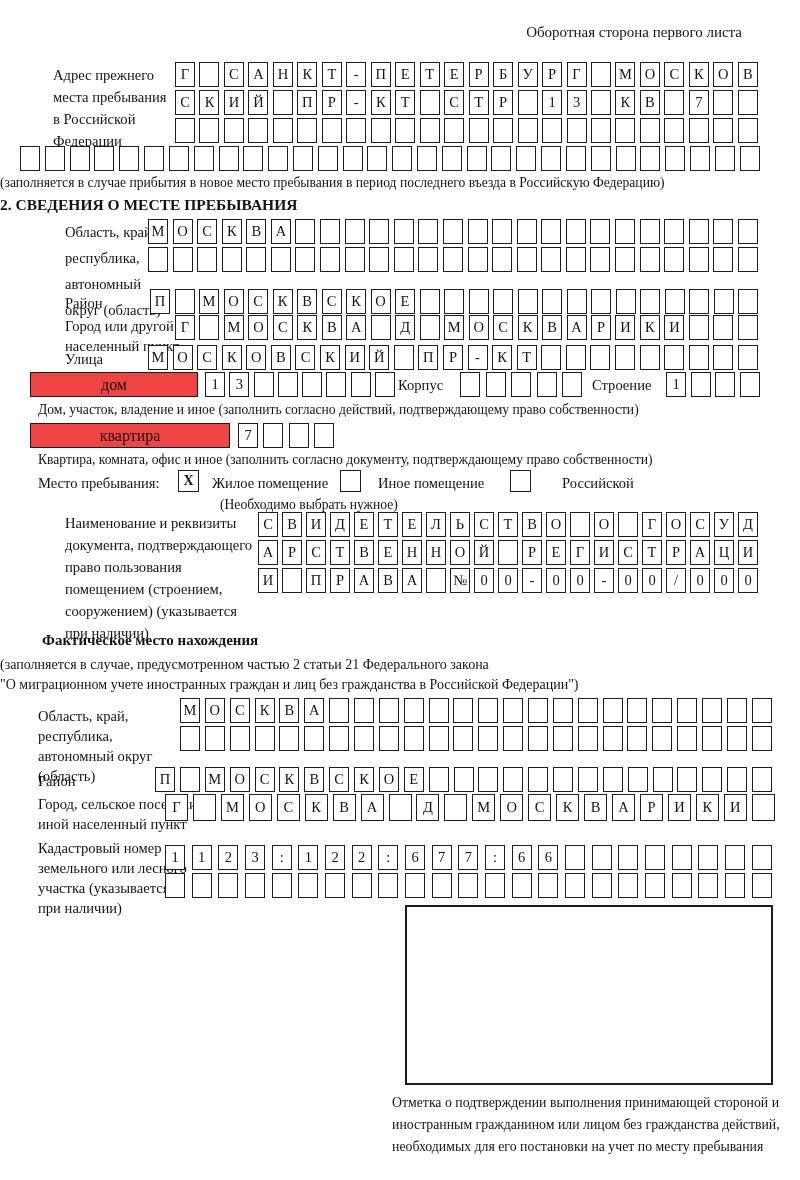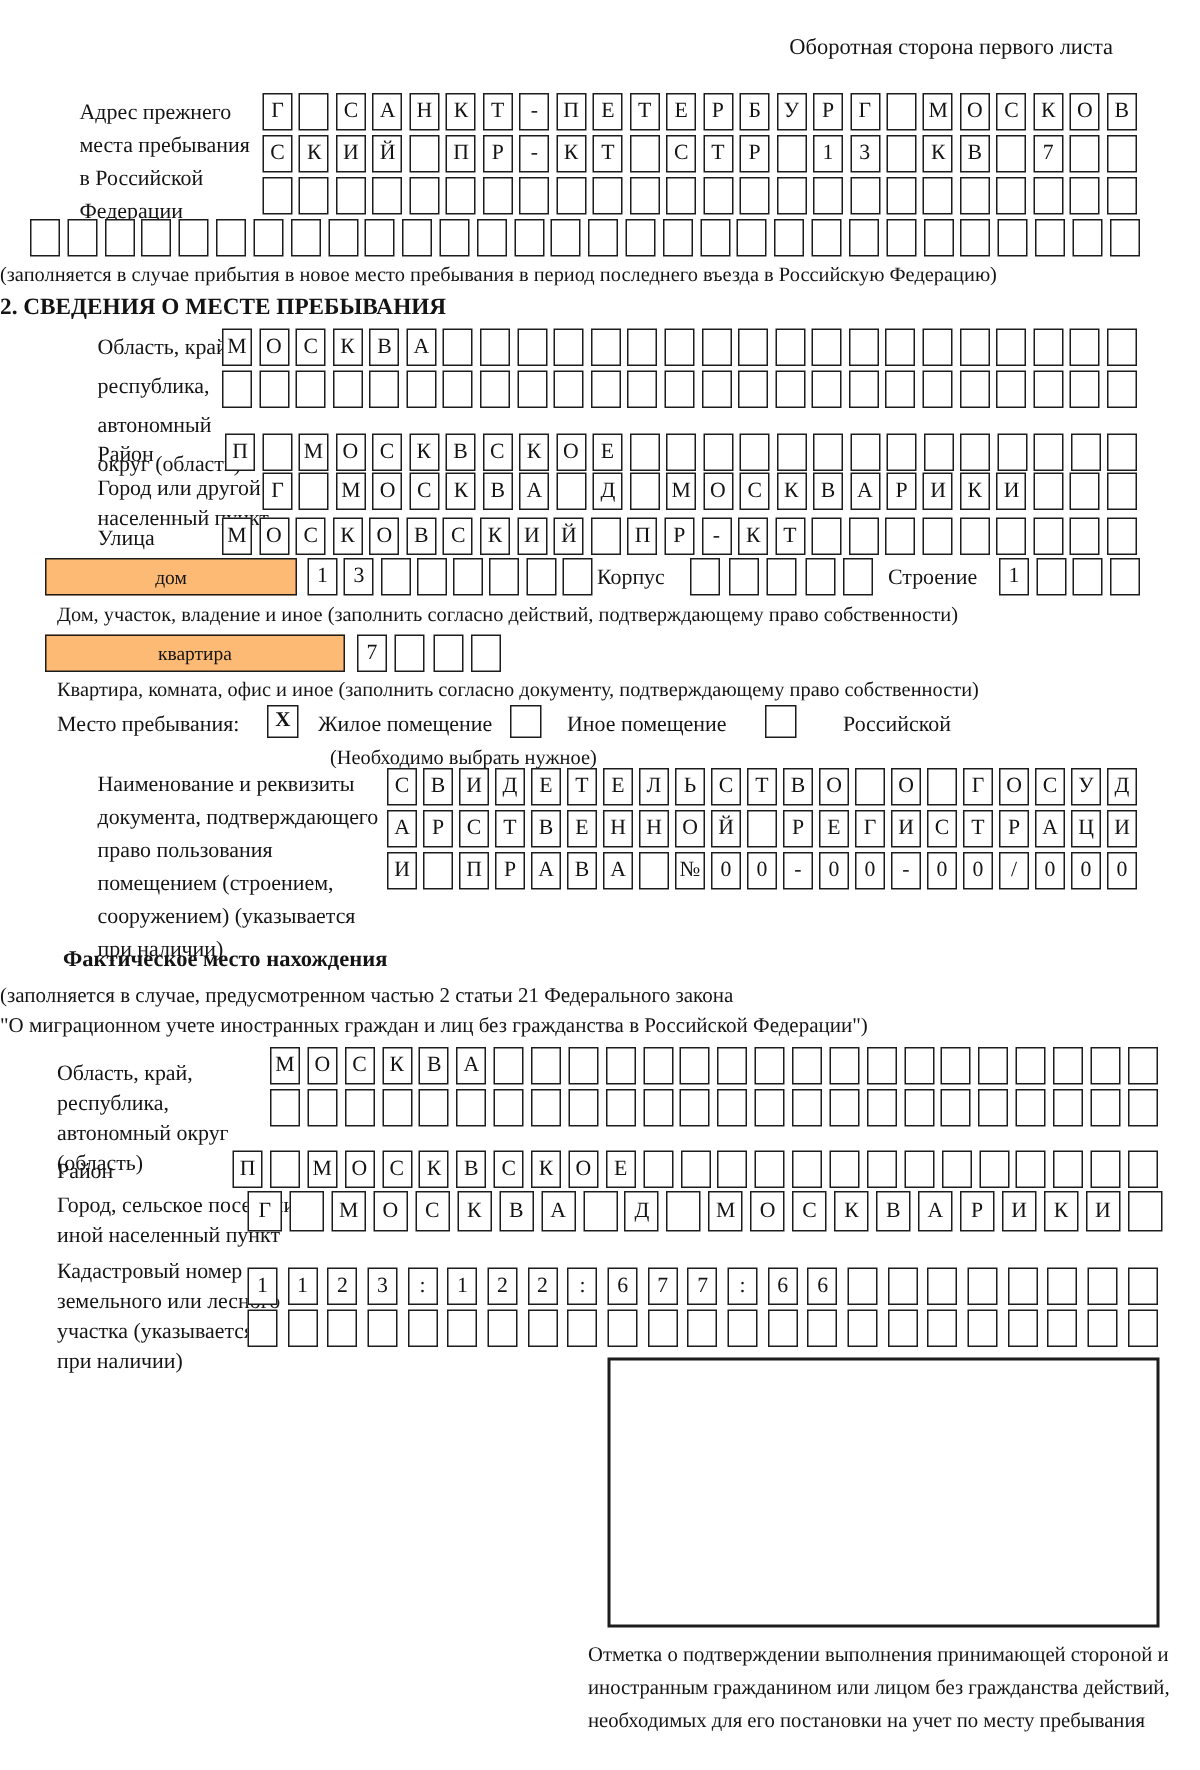--- a/index.html
+++ b/index.html
@@ -16,23 +16,23 @@
   .label.lh20 { line-height:20px; }
   .cellrow { display:flex; justify-content:space-between; }
   .cell {
     width:20px; height:25px; flex:0 0 20px;
     border:1.6px solid #1c1c1c;
     display:flex; align-items:center; justify-content:center;
     font-size:14.5px; background:#fff;
   }
   .cellrow.big .cell { width:23px; height:27px; flex:0 0 23px; }
   .labelbox {
-    border:1.6px solid #1c1c1c; background:#fdba74;
+    border:1.6px solid #1c1c1c; background:#ef4444;
     display:flex; align-items:center; justify-content:center;
-    font-size:13px;
+    font-size:16px;
   }
   .checkbox {
     width:21px; height:22px; border:1.6px solid #1c1c1c; background:#fff;
     display:flex; align-items:center; justify-content:center;
     font-size:14px; font-weight:bold;
   }
   .note { font-size:13.6px; }
   .heading { font-weight:bold; font-size:15.5px; }
   .center { text-align:left;font-family:Liberation Serif, serif; }
   .stampbox { border:2px solid #1c1c1c; background:#fff; }

